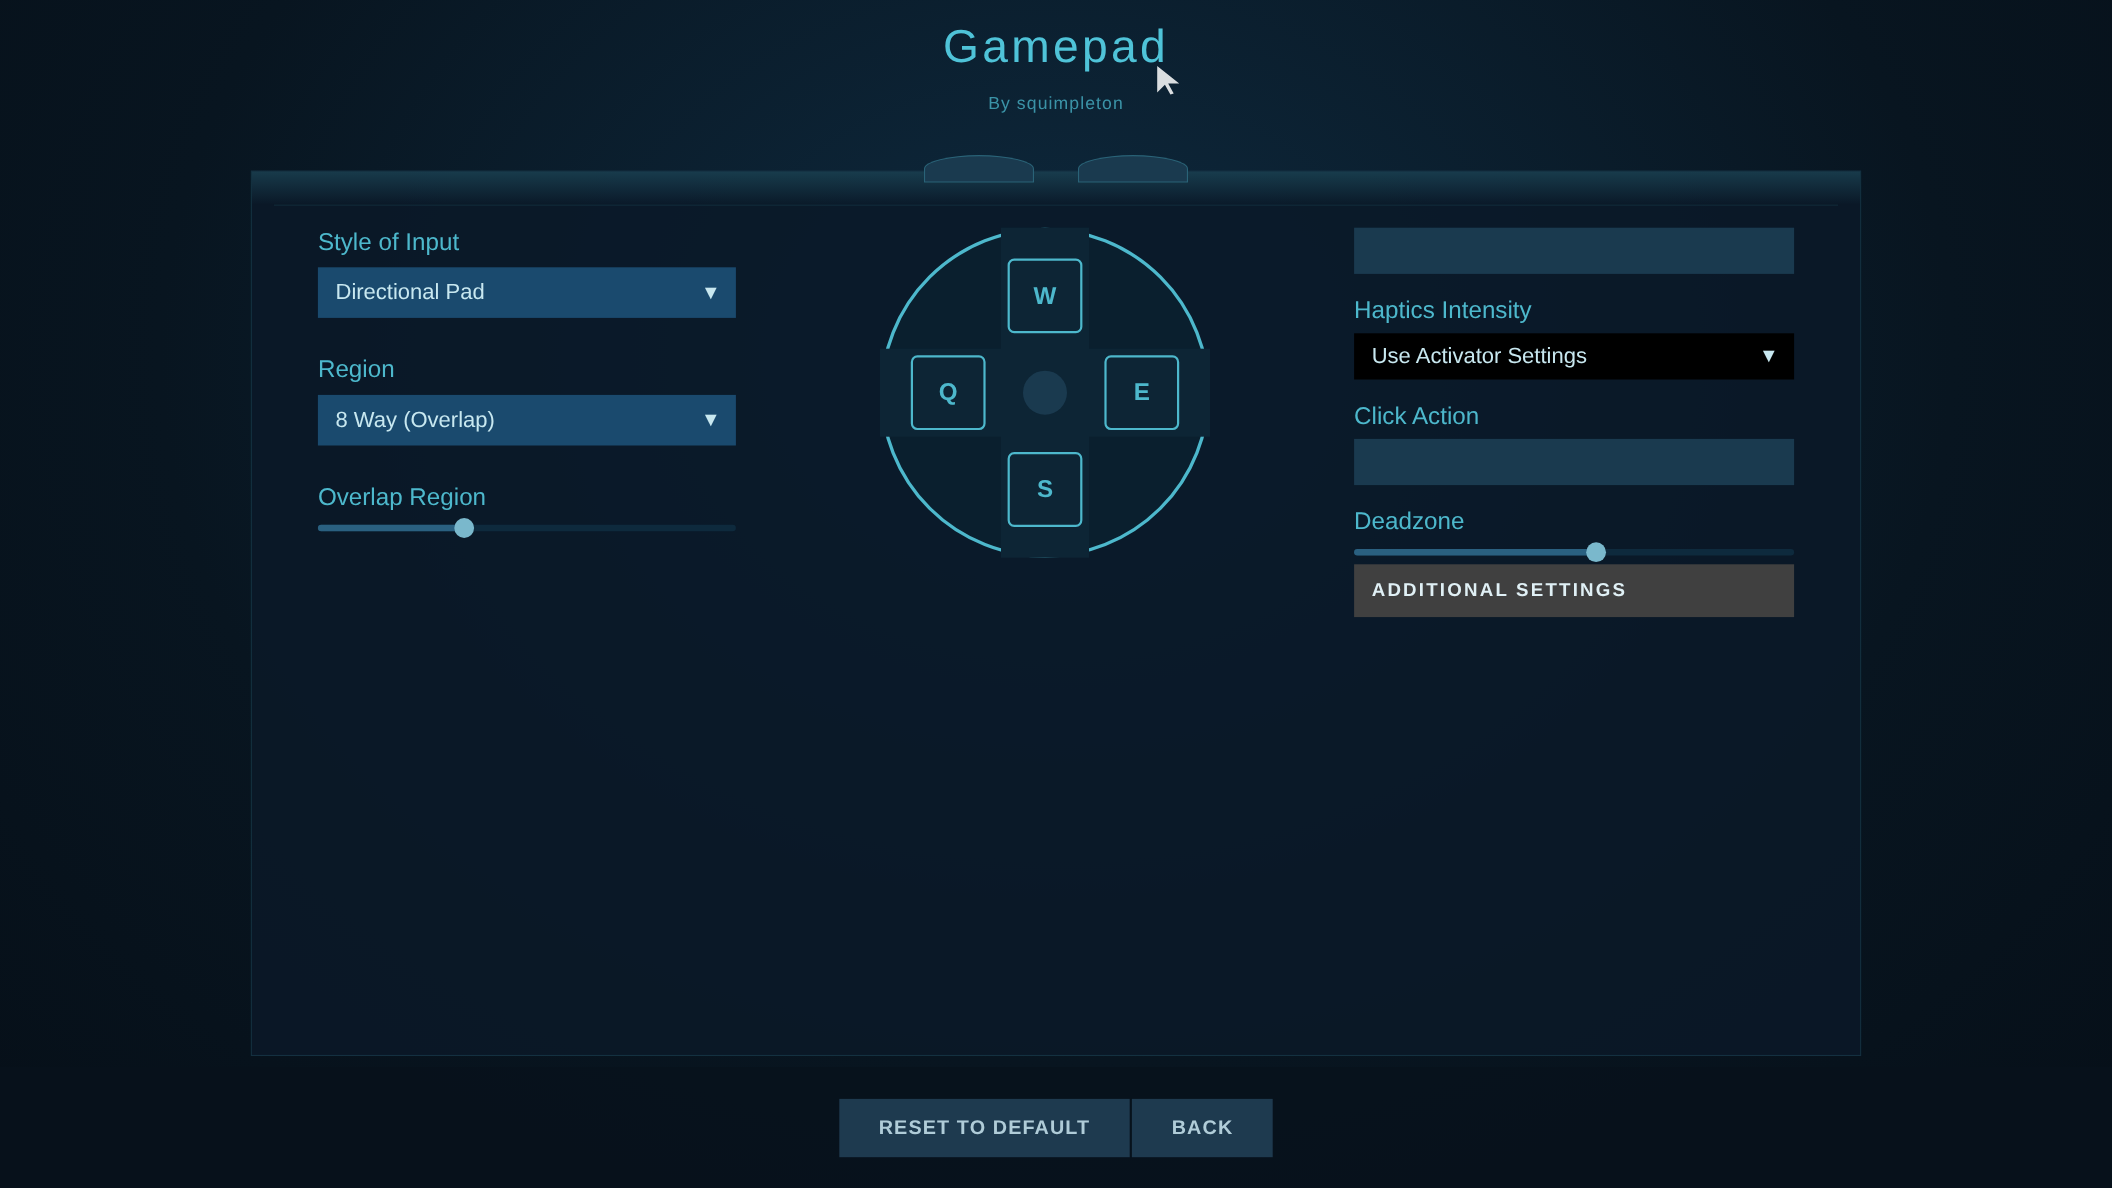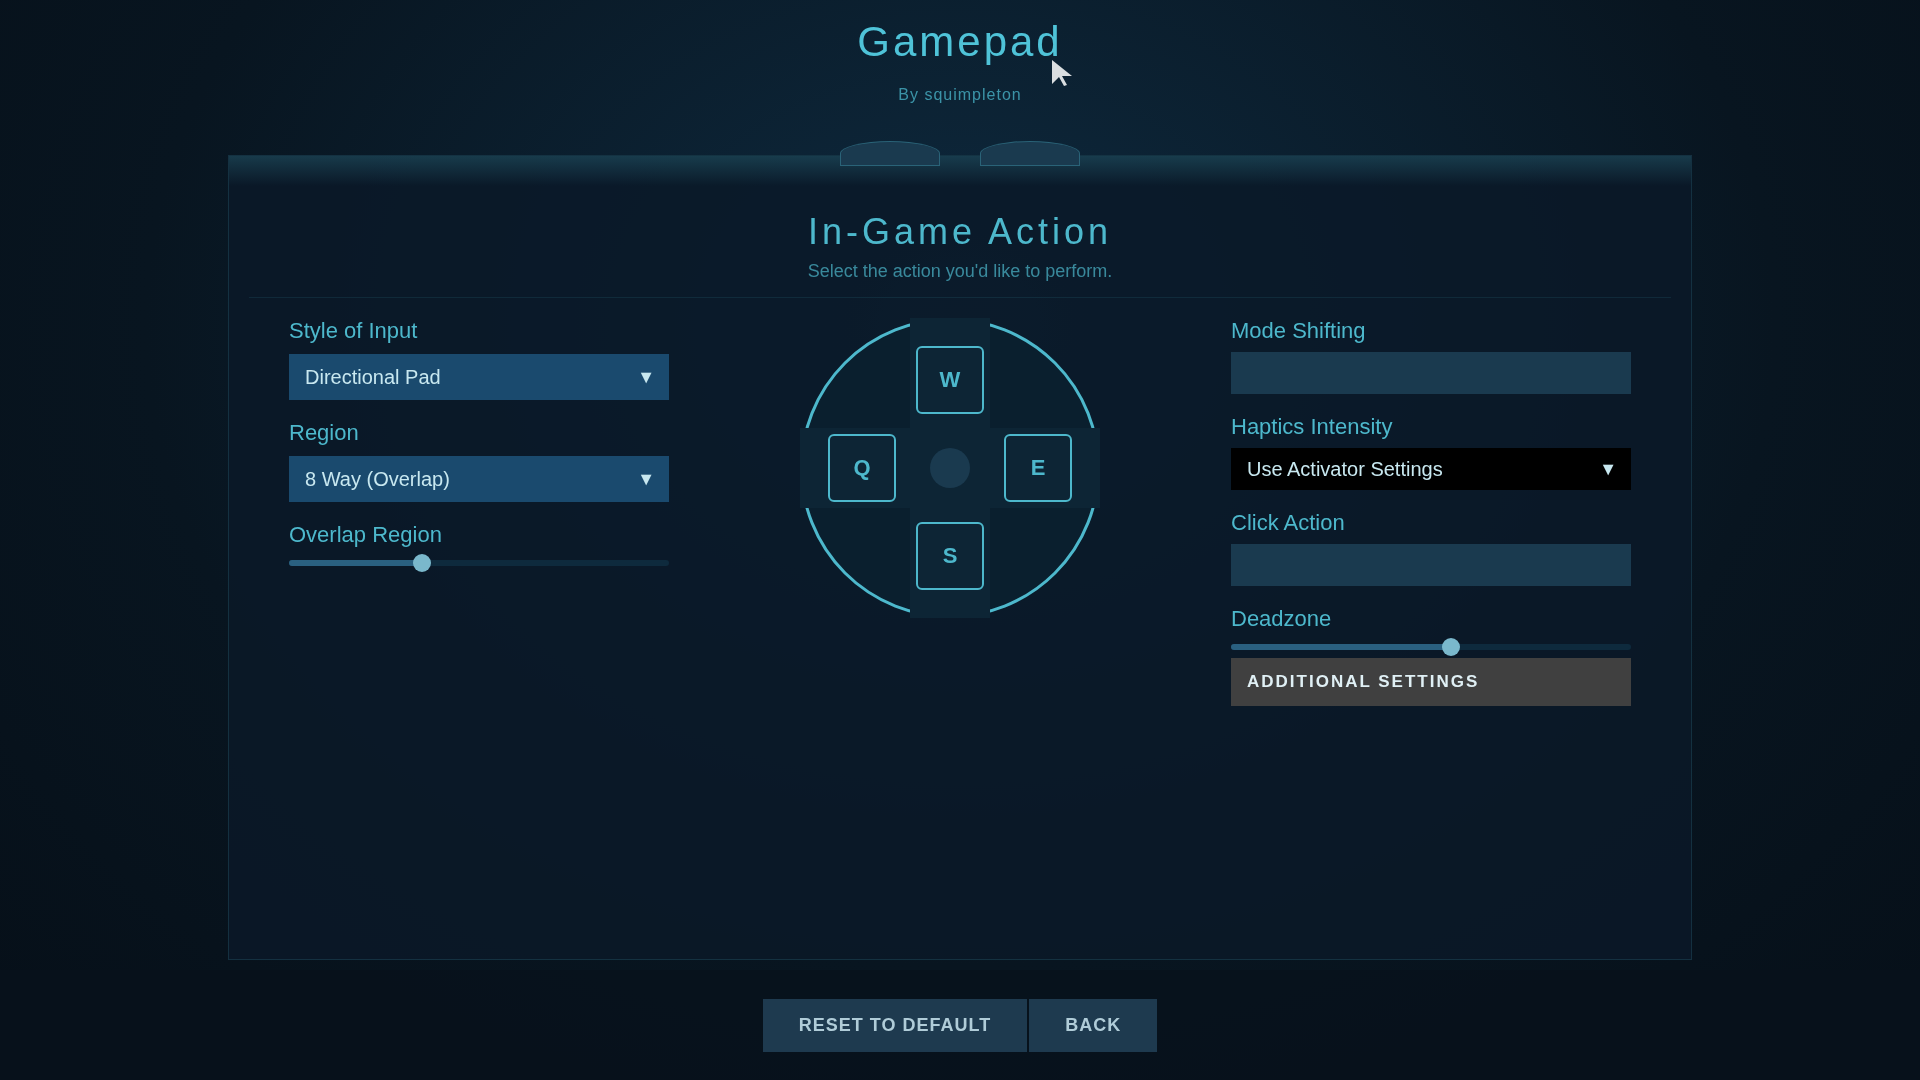--- a/index.html
+++ b/index.html
@@ -124,21 +124,21 @@
 
     .field-label {
       font-size: 22px;
       color: #4db8cc;
       margin-bottom: 10px;
       font-weight: 400;
     }
 
     .select-wrapper {
       position: relative;
-      margin-bottom: 20px;
+      margin-bottom: 34px;
     }
 
     .select-box {
       width: 100%;
       background: #1a4a6e;
       border: none;
       color: #c8e8f0;
       font-size: 20px;
       padding: 12px 16px;
       appearance: none;
@@ -393,24 +393,20 @@
 
 <div class="content-panel">
 
   <div class="gamepad-image-area">
     <div class="gamepad-bumpers">
       <div class="bumper"></div>
       <div class="bumper"></div>
     </div>
   </div>
 
-  <div class="action-header">
-    <div class="action-title">In-Game  Action</div>
-    <div class="action-subtitle">Select the action you'd like to perform.</div>
-  </div>
 
   <div class="divider"></div>
 
   <div class="main-content">
 
     <div class="left-panel">
 
       <div class="field-label">Style of Input</div>
       <div class="select-wrapper">
         <select class="select-box">
@@ -460,21 +456,20 @@
         <div class="dpad-key right">
           <span>E</span>
         </div>
 
         <div class="dpad-center"></div>
       </div>
     </div>
 
     <div class="right-panel">
 
-      <div class="right-field-label">Mode Shifting</div>
       <div class="right-input-box"></div>
 
       <div class="right-field-label">Haptics Intensity</div>
       <div class="right-select-wrapper">
         <select class="right-select-box">
           <option selected="">Use Activator Settings</option>
           <option>Off</option>
           <option>Low</option>
           <option>Medium</option>
           <option>High</option>

